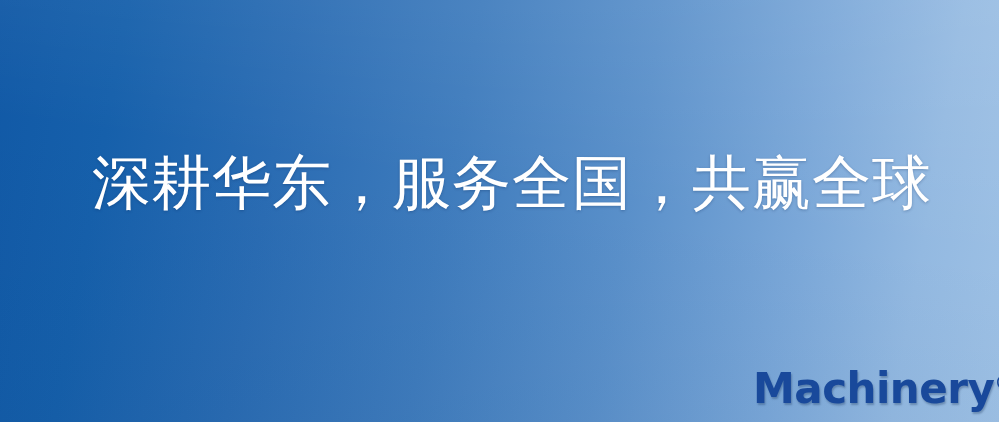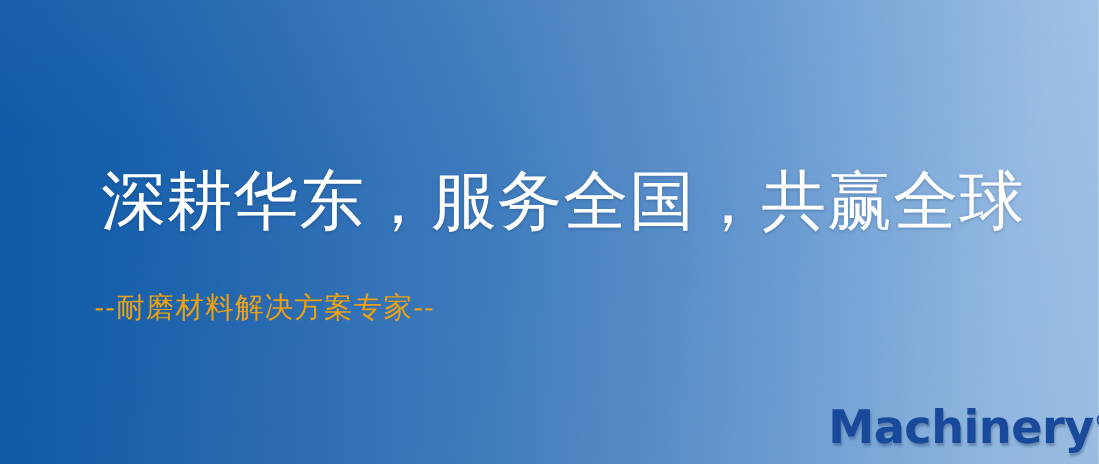--- a/index.html
+++ b/index.html
@@ -130,21 +130,20 @@
 </head>
 <body>
 
 <div id="banner">
 
   <div id="bg-gradient"></div>
   <div id="bg-sheen"></div>
 
   <div id="headline">深耕华东，服务全国，共赢全球</div>
 
-  <div id="subtitle">--耐磨材料解决方案专家--</div>
 
   <div id="logo">
 
 
     <div id="logo-machinery">
       <span>Machinery</span><span id="logo-reg">®</span>
     </div>
 
   </div>
 

